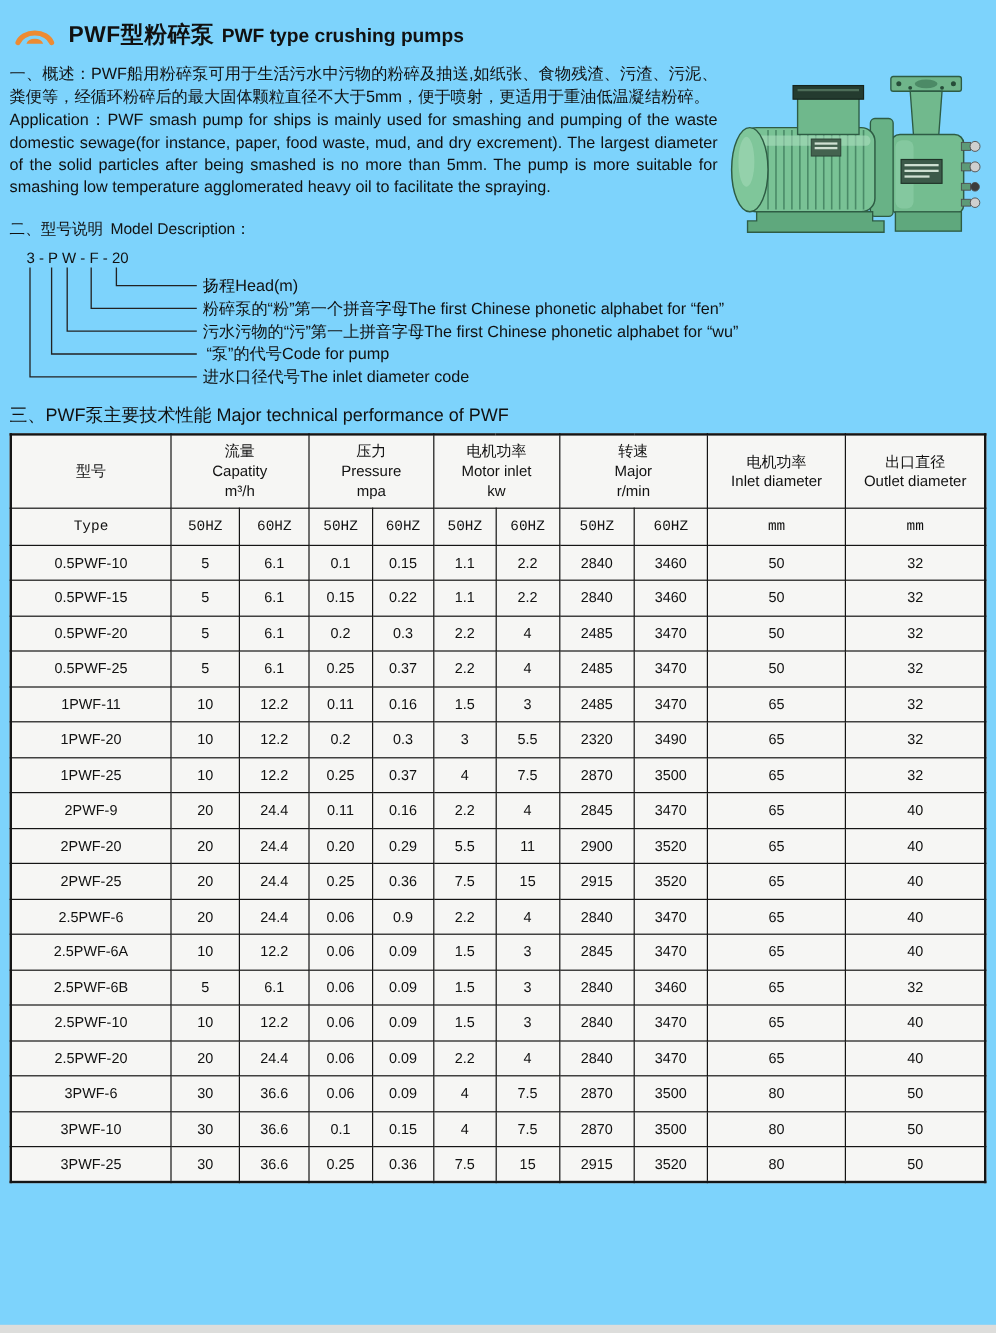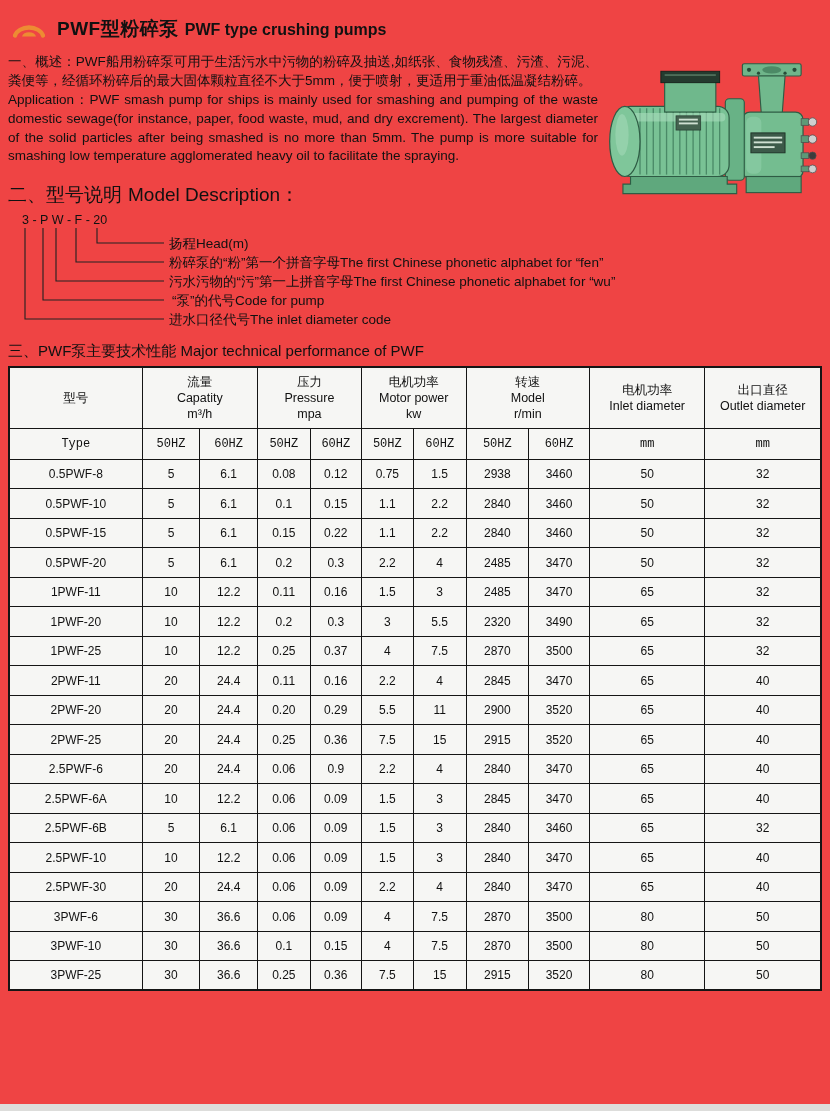--- a/index.html
+++ b/index.html
@@ -1,32 +1,32 @@
 <!DOCTYPE html>
 <html><head>
 <meta charset="utf-8">
 <style>
   * { margin:0; padding:0; box-sizing:border-box; }
   html,body { background:#e9e9e7; }
   body { font-family:"Liberation Sans","DejaVu Sans",sans-serif; color:#111; }
   .page {
     position:relative; width:830px; height:1111px; margin:0 auto;
-    background:#ef4444; overflow:hidden;
+    background:#7dd3fc; overflow:hidden;
   }
   
   .header { display:flex; align-items:center; gap:9px; padding:15px 0 0 10px; }
   .logo { width:38px; height:28px; flex:0 0 auto; }
   .title-cn { font-size:19px; font-weight:bold; letter-spacing:0.5px; }
   .title-en { font-size:16px; font-weight:bold; margin-left:6px; }
   
   .overview { margin:10px 8px 16px 8px; font-size:13.5px; line-height:1.4; text-align:justify; }
   .pump-figure { float:right; width:218px; height:148px; margin:4px 0 2px 6px; }
   .overview p { margin:0; }
   
-  .sec-heading { margin:13px 4px 0 8px; font-size:19px; }
+  .sec-heading { margin:13px 4px 0 8px; font-size:13px; }
   .sec-heading .en { margin-left:6px; }
   
   .diagram { display:block; margin:4px 0 0 14px; }
   .diagram text { font-family:"Liberation Sans","DejaVu Sans",sans-serif; fill:#111; }
   .diagram .code { font-size:12.5px; }
   .diagram .lbl { font-size:13.5px; }
   .diagram polyline { fill:none; stroke:#222; stroke-width:1.1; }
   
   .perf-heading { margin:10px 0 5px 8px; font-size:15px; }
   table.perf {
@@ -167,26 +167,26 @@
           <div>Capatity</div>
           <div>m³/h</div>
         </th>
         <th colspan="2">
           <div>压力</div>
           <div>Pressure</div>
           <div>mpa</div>
         </th>
         <th colspan="2">
           <div>电机功率</div>
-          <div>Motor power</div>
+          <div>Motor inlet</div>
           <div>kw</div>
         </th>
         <th colspan="2">
           <div>转速</div>
-          <div>Model</div>
+          <div>Major</div>
           <div>r/min</div>
         </th>
         <th>
           <div>电机功率</div>
           <div>Inlet diameter</div>
         </th>
         <th>
           <div>出口直径</div>
           <div>Outlet diameter</div>
         </th>
@@ -200,33 +200,20 @@
         <th>50HZ</th>
         <th>60HZ</th>
         <th>50HZ</th>
         <th>60HZ</th>
         <th>mm</th>
         <th>mm</th>
       </tr>
     </thead>
     <tbody class="data">
         <tr>
-          <td>0.5PWF-8</td>
-          <td>5</td>
-          <td>6.1</td>
-          <td>0.08</td>
-          <td>0.12</td>
-          <td>0.75</td>
-          <td>1.5</td>
-          <td>2938</td>
-          <td>3460</td>
-          <td>50</td>
-          <td>32</td>
-        </tr>
-        <tr>
           <td>0.5PWF-10</td>
           <td>5</td>
           <td>6.1</td>
           <td>0.1</td>
           <td>0.15</td>
           <td>1.1</td>
           <td>2.2</td>
           <td>2840</td>
           <td>3460</td>
           <td>50</td>
@@ -244,20 +231,33 @@
           <td>3460</td>
           <td>50</td>
           <td>32</td>
         </tr>
         <tr>
           <td>0.5PWF-20</td>
           <td>5</td>
           <td>6.1</td>
           <td>0.2</td>
           <td>0.3</td>
+          <td>2.2</td>
+          <td>4</td>
+          <td>2485</td>
+          <td>3470</td>
+          <td>50</td>
+          <td>32</td>
+        </tr>
+        <tr>
+          <td>0.5PWF-25</td>
+          <td>5</td>
+          <td>6.1</td>
+          <td>0.25</td>
+          <td>0.37</td>
           <td>2.2</td>
           <td>4</td>
           <td>2485</td>
           <td>3470</td>
           <td>50</td>
           <td>32</td>
         </tr>
         <tr>
           <td>1PWF-11</td>
           <td>10</td>
@@ -291,21 +291,21 @@
           <td>0.25</td>
           <td>0.37</td>
           <td>4</td>
           <td>7.5</td>
           <td>2870</td>
           <td>3500</td>
           <td>65</td>
           <td>32</td>
         </tr>
         <tr>
-          <td>2PWF-11</td>
+          <td>2PWF-9</td>
           <td>20</td>
           <td>24.4</td>
           <td>0.11</td>
           <td>0.16</td>
           <td>2.2</td>
           <td>4</td>
           <td>2845</td>
           <td>3470</td>
           <td>65</td>
           <td>40</td>
@@ -382,21 +382,21 @@
           <td>0.06</td>
           <td>0.09</td>
           <td>1.5</td>
           <td>3</td>
           <td>2840</td>
           <td>3470</td>
           <td>65</td>
           <td>40</td>
         </tr>
         <tr>
-          <td>2.5PWF-30</td>
+          <td>2.5PWF-20</td>
           <td>20</td>
           <td>24.4</td>
           <td>0.06</td>
           <td>0.09</td>
           <td>2.2</td>
           <td>4</td>
           <td>2840</td>
           <td>3470</td>
           <td>65</td>
           <td>40</td>

